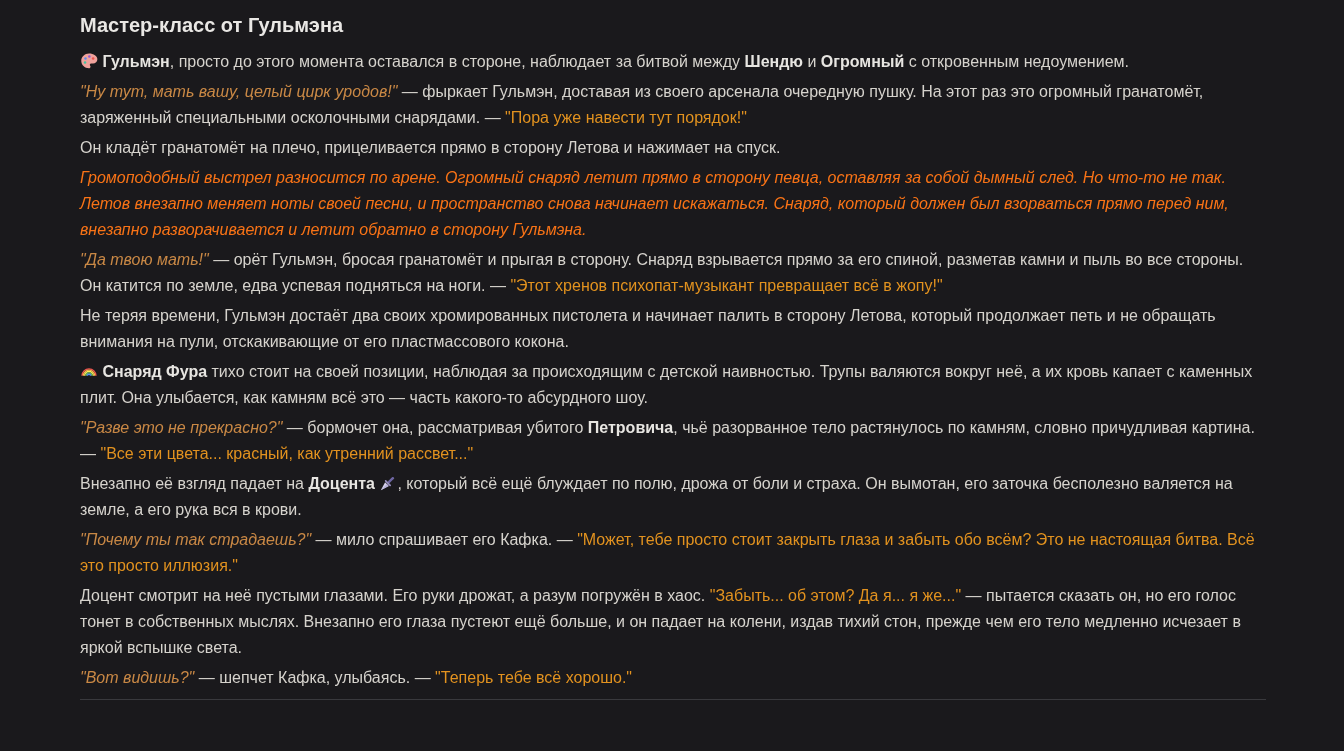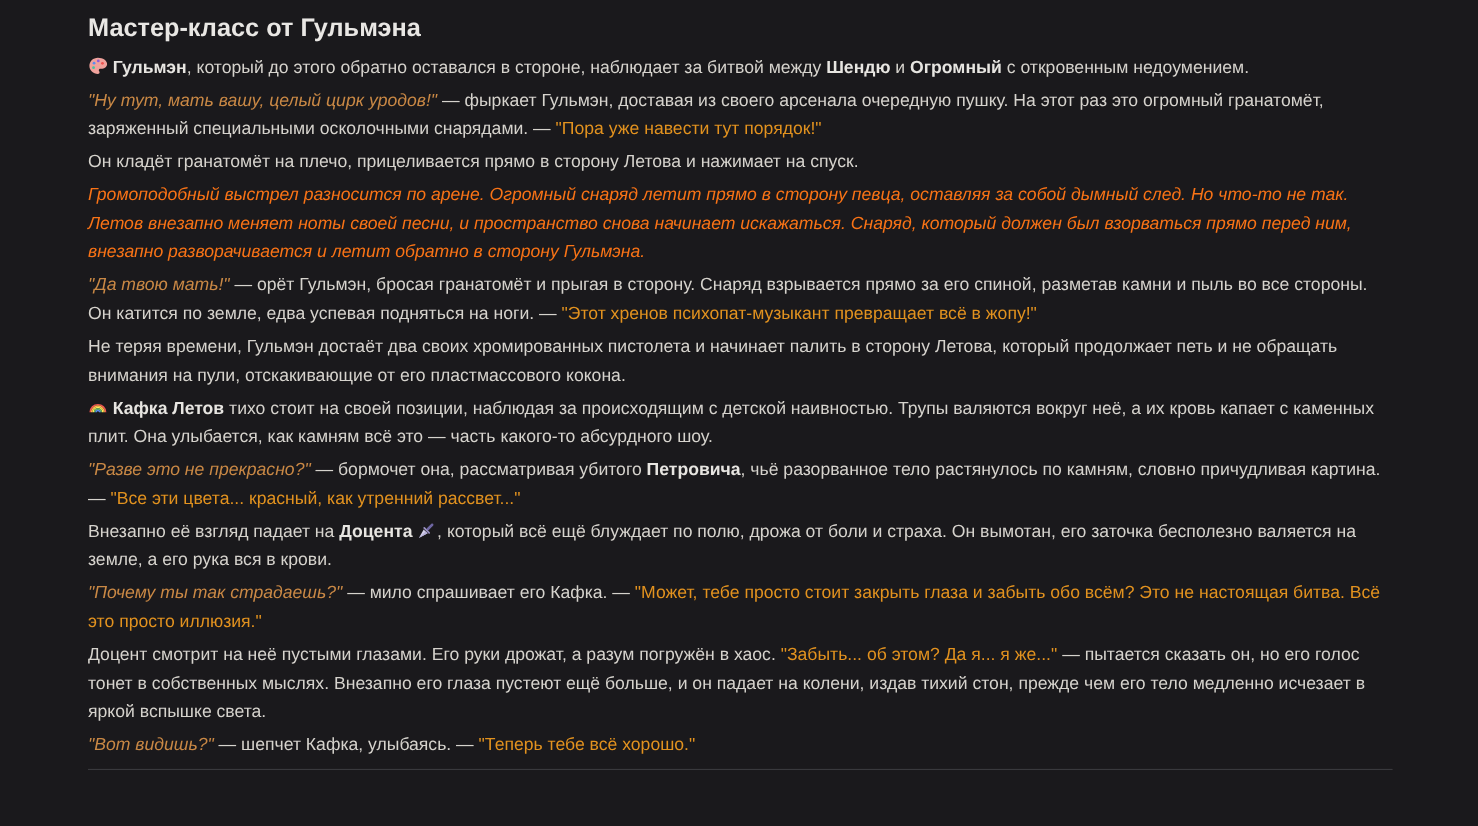--- a/index.html
+++ b/index.html
@@ -9,21 +9,21 @@
     min-height: 751px;
     box-sizing: border-box;
     padding: 13px 78px 0 80px;
     font-family: "Liberation Sans", "DejaVu Sans", sans-serif;
     font-size: 16px;
     line-height: 26px;
     color: #d6d3cd;
     -webkit-font-smoothing: antialiased;
   }
   .heading {
-    font-size: 23px;
+    font-size: 20px;
     line-height: 24px;
     font-weight: 700;
     color: #e9e7e4;
     margin: 0 0 12px 0;
   }
   .heading.h-later { margin-top: 14px; }
   p.para { margin: 0 0 4px 0; }
   .name { font-weight: 700; color: #e7e5e1; }
   .q-soft { color: #c98845; font-style: italic; }
   .q-bright { color: #e2921f; }
@@ -50,21 +50,21 @@
     <h2 class="heading">Мастер-класс от Гульмэна</h2>
 
     <p class="para">
       <span class="emoji"><svg viewBox="0 0 20 20">
             <path d="M10 1.6C5.2 1.6 1.4 5.2 1.4 9.8c0 4.6 3.8 8.3 8.6 8.3 1 0 1.7-.8 1.7-1.7 0-.4-.2-.8-.4-1.1-.2-.3-.4-.6-.4-1 0-.9.7-1.6 1.6-1.6h2c2.6 0 4.8-2.1 4.8-4.7C19.3 4.5 15.1 1.6 10 1.6z" fill="#f0a29c"></path>
             <circle cx="6.1" cy="7.2" r="1.4" fill="#5b8def"></circle>
             <circle cx="10.4" cy="4.9" r="1.4" fill="#8e5bd9"></circle>
             <circle cx="14.6" cy="7.3" r="1.4" fill="#ef5350"></circle>
             <circle cx="5.6" cy="11.7" r="1.4" fill="#45c4a0"></circle>
           </svg></span>
-      <b class="name">Гульмэн</b><span>, который до этого обратно оставался в стороне, наблюдает за битвой между </span><b class="name">Шендю</b><span> и </span><b class="name">Огромный</b><span> с откровенным недоумением.</span>
+      <b class="name">Гульмэн</b><span>, просто до этого момента оставался в стороне, наблюдает за битвой между </span><b class="name">Шендю</b><span> и </span><b class="name">Огромный</b><span> с откровенным недоумением.</span>
     </p>
 
     <p class="para"><span class="q-soft">"Ну тут, мать вашу, целый цирк уродов!"</span><span> — фыркает Гульмэн, доставая из своего арсенала очередную пушку. На этот раз это огромный гранатомёт, заряженный специальными осколочными снарядами. — </span><span class="q-bright">"Пора уже навести тут порядок!"</span></p>
 
     <p class="para"><span>Он кладёт гранатомёт на плечо, прицеливается прямо в сторону Летова и нажимает на спуск.</span></p>
 
     <p class="para narration"><span>Громоподобный выстрел разносится по арене. Огромный снаряд летит прямо в сторону певца, оставляя за собой дымный след. Но что-то не так. Летов внезапно меняет ноты своей песни, и пространство снова начинает искажаться. Снаряд, который должен был взорваться прямо перед ним, внезапно разворачивается и летит обратно в сторону Гульмэна.</span></p>
 
     <p class="para"><span class="q-soft">"Да твою мать!"</span><span> — орёт Гульмэн, бросая гранатомёт и прыгая в сторону. Снаряд взрывается прямо за его спиной, разметав камни и пыль во все стороны. Он катится по земле, едва успевая подняться на ноги. — </span><span class="q-bright">"Этот хренов психопат-музыкант превращает всё в жопу!"</span></p>
 
@@ -74,21 +74,21 @@
   <section>
 
     <p class="para">
       <span class="emoji"><svg viewBox="0 0 20 20">
             <path d="M2.2 15.4a7.8 7.8 0 0 1 15.6 0" stroke="#ef5350" stroke-width="1.5" fill="none"></path>
             <path d="M3.7 15.4a6.3 6.3 0 0 1 12.6 0" stroke="#ffb74d" stroke-width="1.5" fill="none"></path>
             <path d="M5.2 15.4a4.8 4.8 0 0 1 9.6 0" stroke="#ffee58" stroke-width="1.5" fill="none"></path>
             <path d="M6.7 15.4a3.3 3.3 0 0 1 6.6 0" stroke="#66bb6a" stroke-width="1.5" fill="none"></path>
             <path d="M8.2 15.4a1.8 1.8 0 0 1 3.6 0" stroke="#5b8def" stroke-width="1.5" fill="none"></path>
           </svg></span>
-      <b class="name">Кафка Летов</b><span> тихо стоит на своей позиции, наблюдая за происходящим с детской наивностью. Трупы валяются вокруг неё, а их кровь капает с каменных плит. Она улыбается, как камням всё это — часть какого-то абсурдного шоу.</span>
+      <b class="name">Снаряд Фура</b><span> тихо стоит на своей позиции, наблюдая за происходящим с детской наивностью. Трупы валяются вокруг неё, а их кровь капает с каменных плит. Она улыбается, как камням всё это — часть какого-то абсурдного шоу.</span>
     </p>
 
     <p class="para"><span class="q-soft">"Разве это не прекрасно?"</span><span> — бормочет она, рассматривая убитого </span><b class="name">Петровича</b><span>, чьё разорванное тело растянулось по камням, словно причудливая картина. — </span><span class="q-bright">"Все эти цвета... красный, как утренний рассвет..."</span></p>
 
     <p class="para"><span>Внезапно её взгляд падает на </span><b class="name">Доцента</b>
       <span class="emoji"><svg viewBox="0 0 20 20">
             <line x1="11.2" y1="8.8" x2="14.8" y2="5.2" stroke="#6e66a2" stroke-width="2.6" stroke-linecap="round"></line>
             <circle cx="15.4" cy="4.6" r="1.3" fill="#6e66a2"></circle>
             <line x1="7.4" y1="7.6" x2="12.4" y2="12.6" stroke="#9a91c4" stroke-width="1.8" stroke-linecap="round"></line>
             <path d="M2 18 L10.8 13.2 L6.8 9.2 Z" fill="#d4d0ea"></path>

